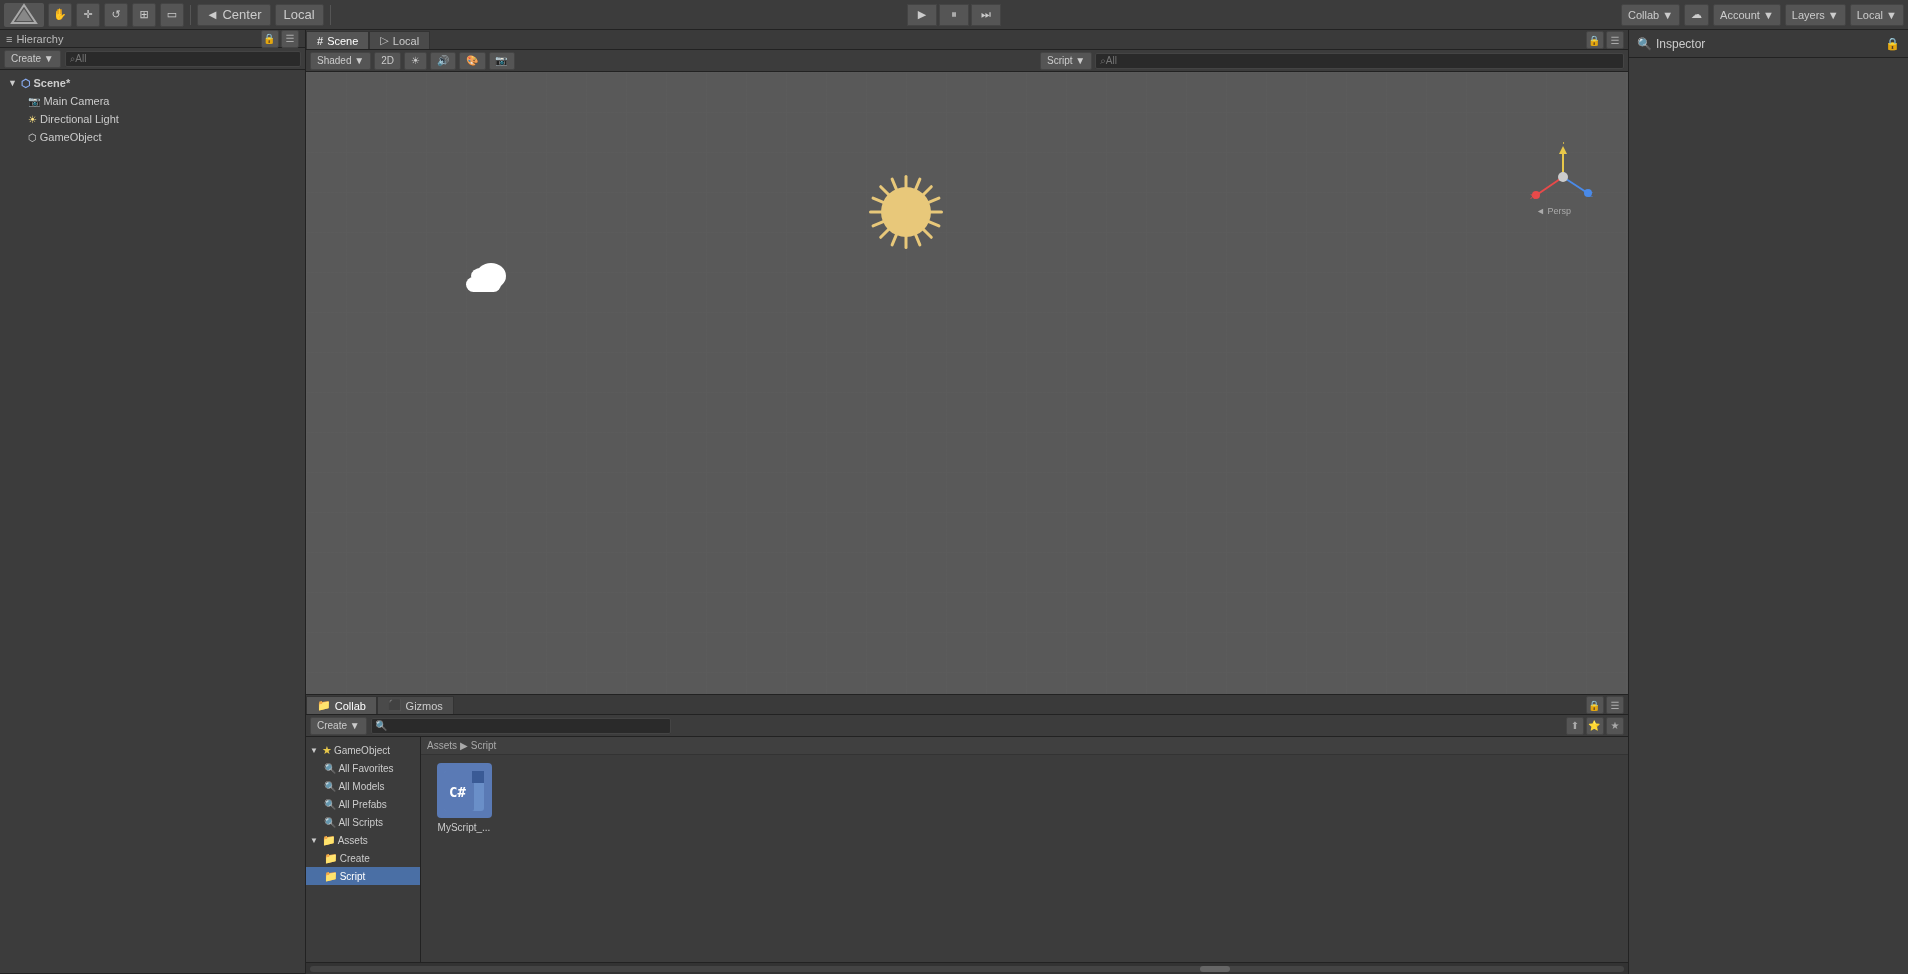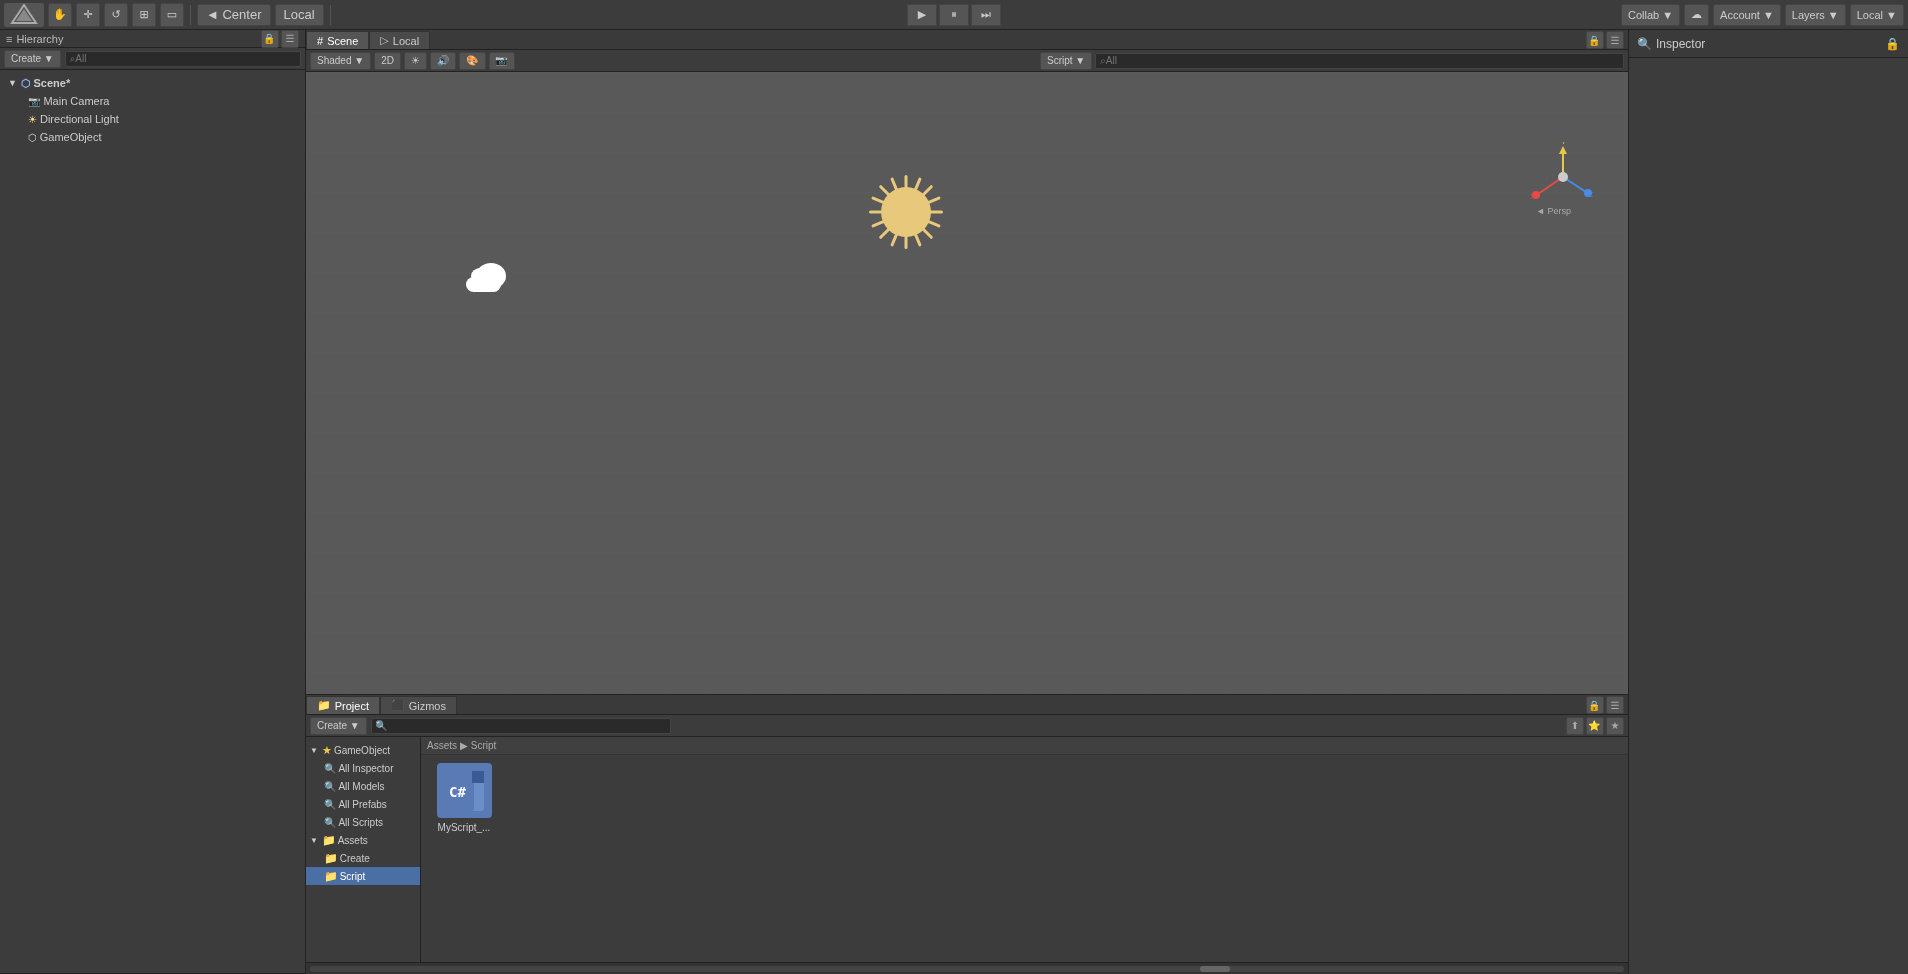--- a/index.html
+++ b/index.html
@@ -549,21 +549,21 @@
 
           <text x="8" y="72" fill="#aaa" font-size="9">◄ Persp</text>
         </svg>
       </div>
     </div>
 
     <div id="bottom-panel">
       <div class="bottom-tab-bar">
         <div class="tab active">
           <span>📁</span>
-          <span>Project</span>
+          <span>Collab</span>
         </div>
         <div class="tab">
           <span>⬛</span>
           <span>Gizmos</span>
         </div>
         <div class="tab-spacer"></div>
         <div class="tab-actions">
           <div class="icon-only">🔒</div>
           <div class="icon-only">☰</div>
         </div>
@@ -583,21 +583,21 @@
 
         <div id="project-sidebar">
 
           <div class="project-tree-item">
             <span class="tree-arrow">▼</span>
             <span style="color:#e8c84a; font-size:11px;">★</span>
             <span>GameObject</span>
           </div>
           <div class="project-tree-item" style="padding-left:18px;">
             <span class="search-icon-sm">🔍</span>
-            <span>All Inspector</span>
+            <span>All Favorites</span>
           </div>
           <div class="project-tree-item" style="padding-left:18px;">
             <span class="search-icon-sm">🔍</span>
             <span>All Models</span>
           </div>
           <div class="project-tree-item" style="padding-left:18px;">
             <span class="search-icon-sm">🔍</span>
             <span>All Prefabs</span>
           </div>
           <div class="project-tree-item" style="padding-left:18px;">

